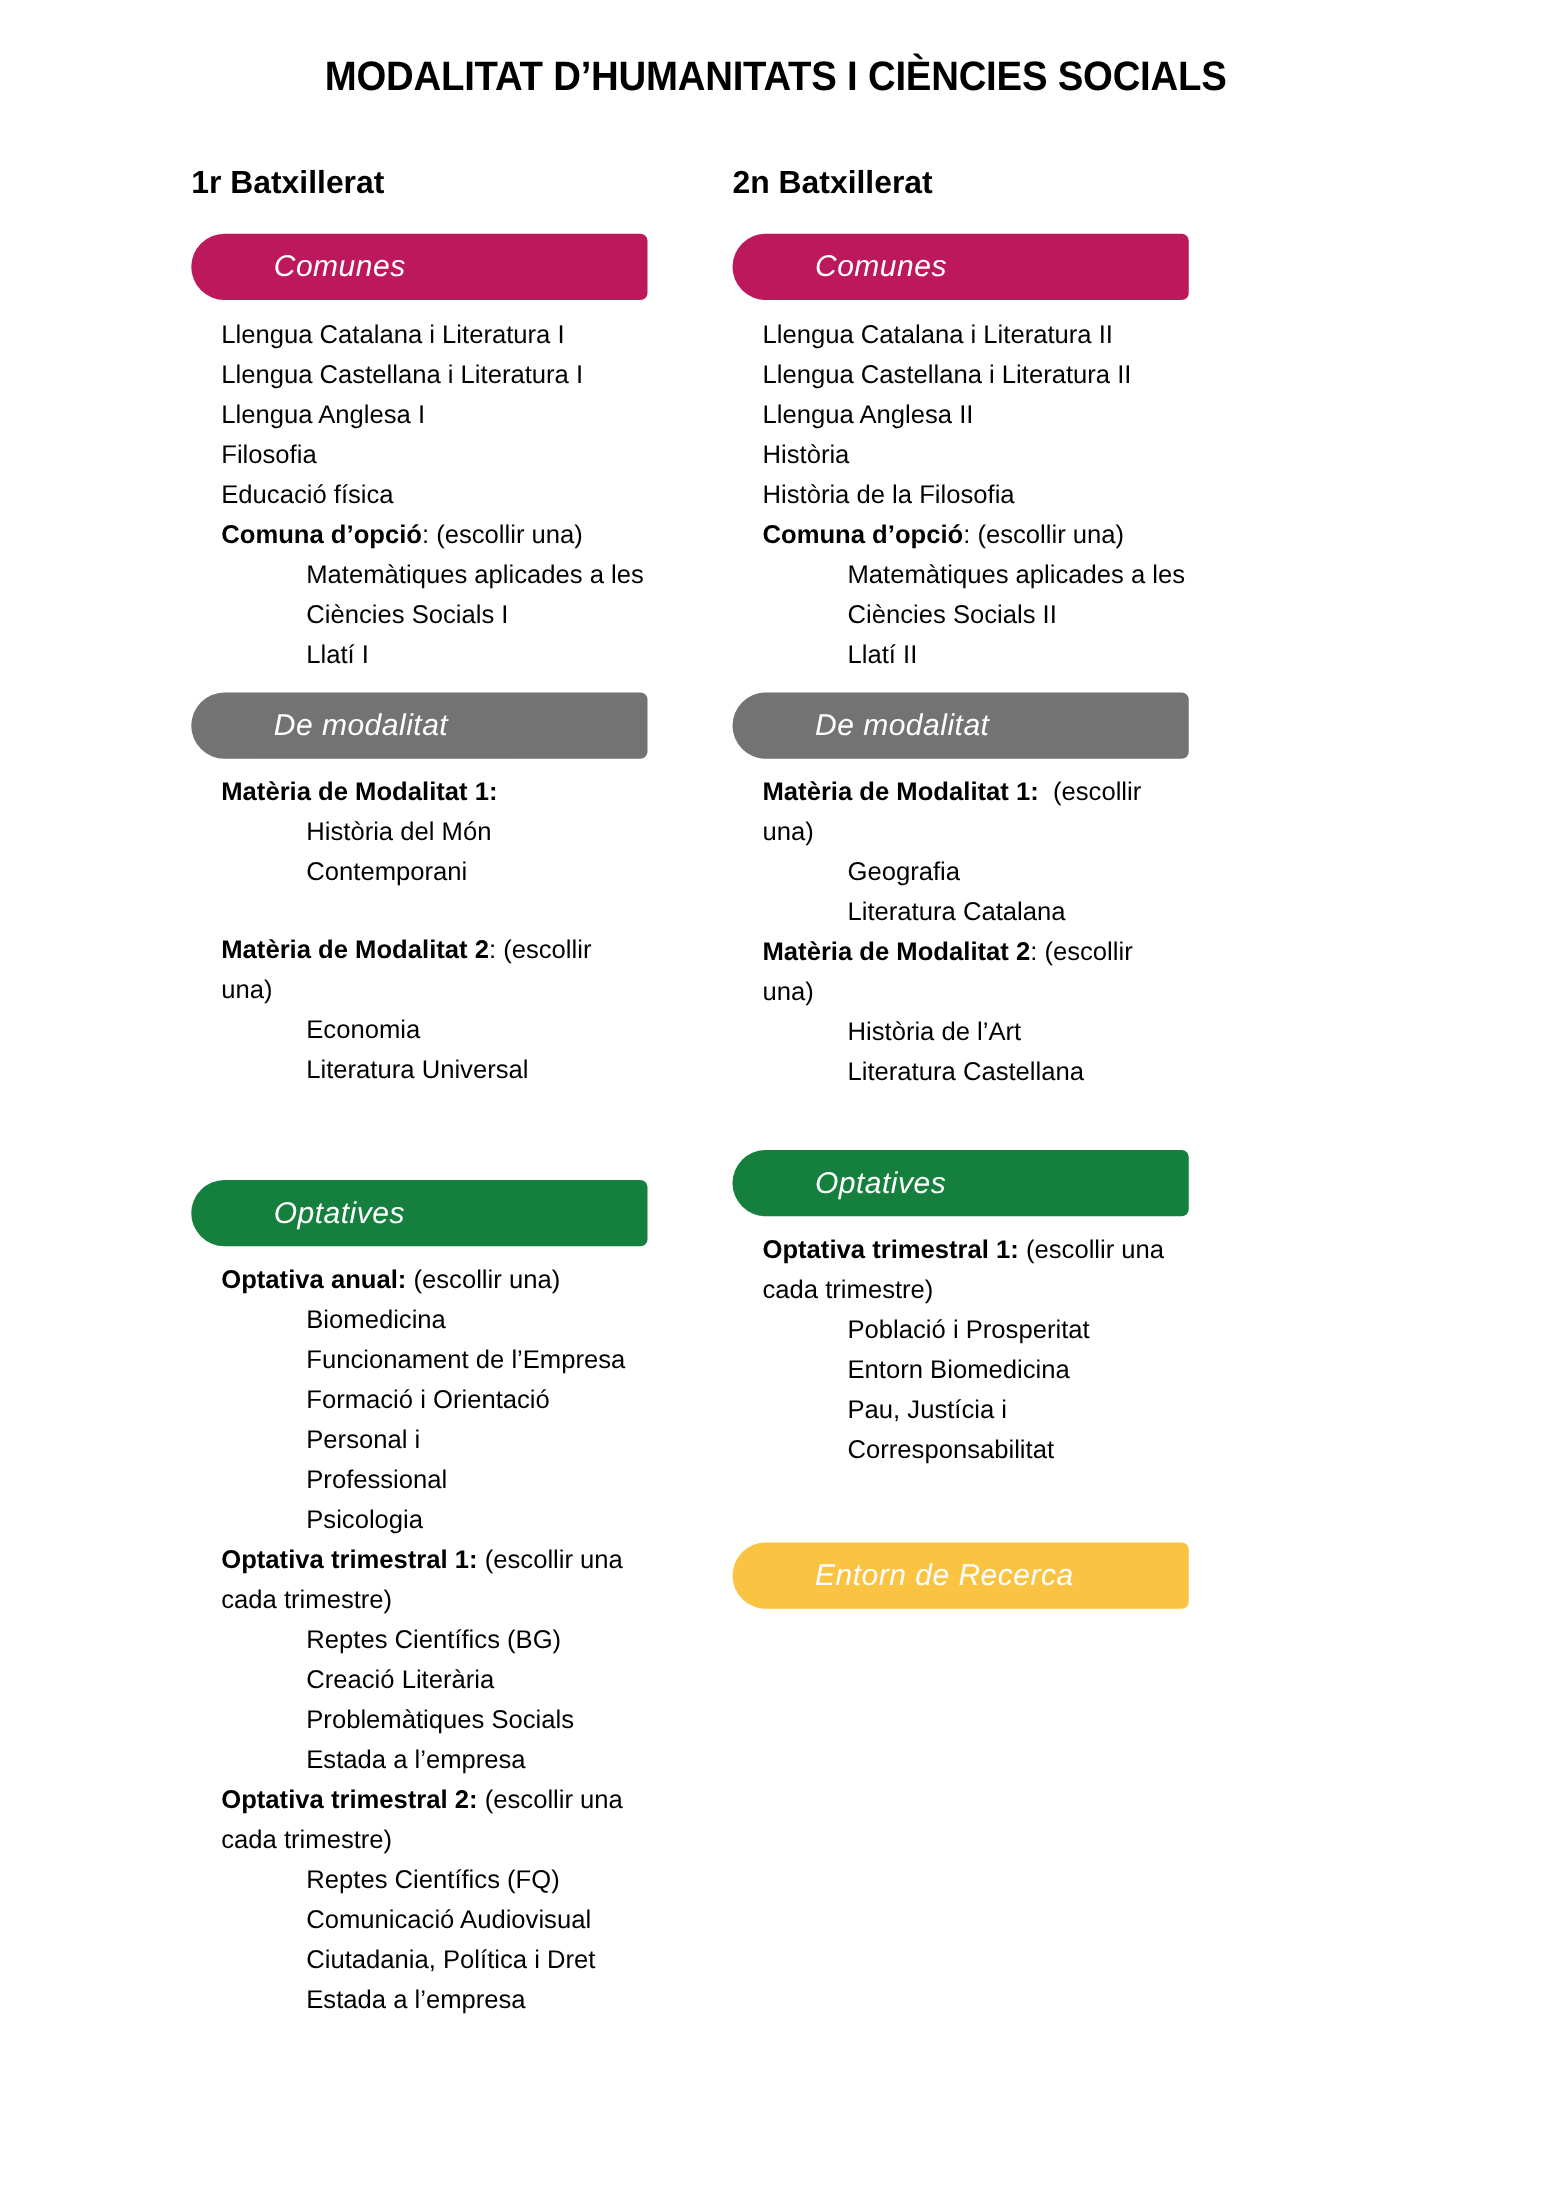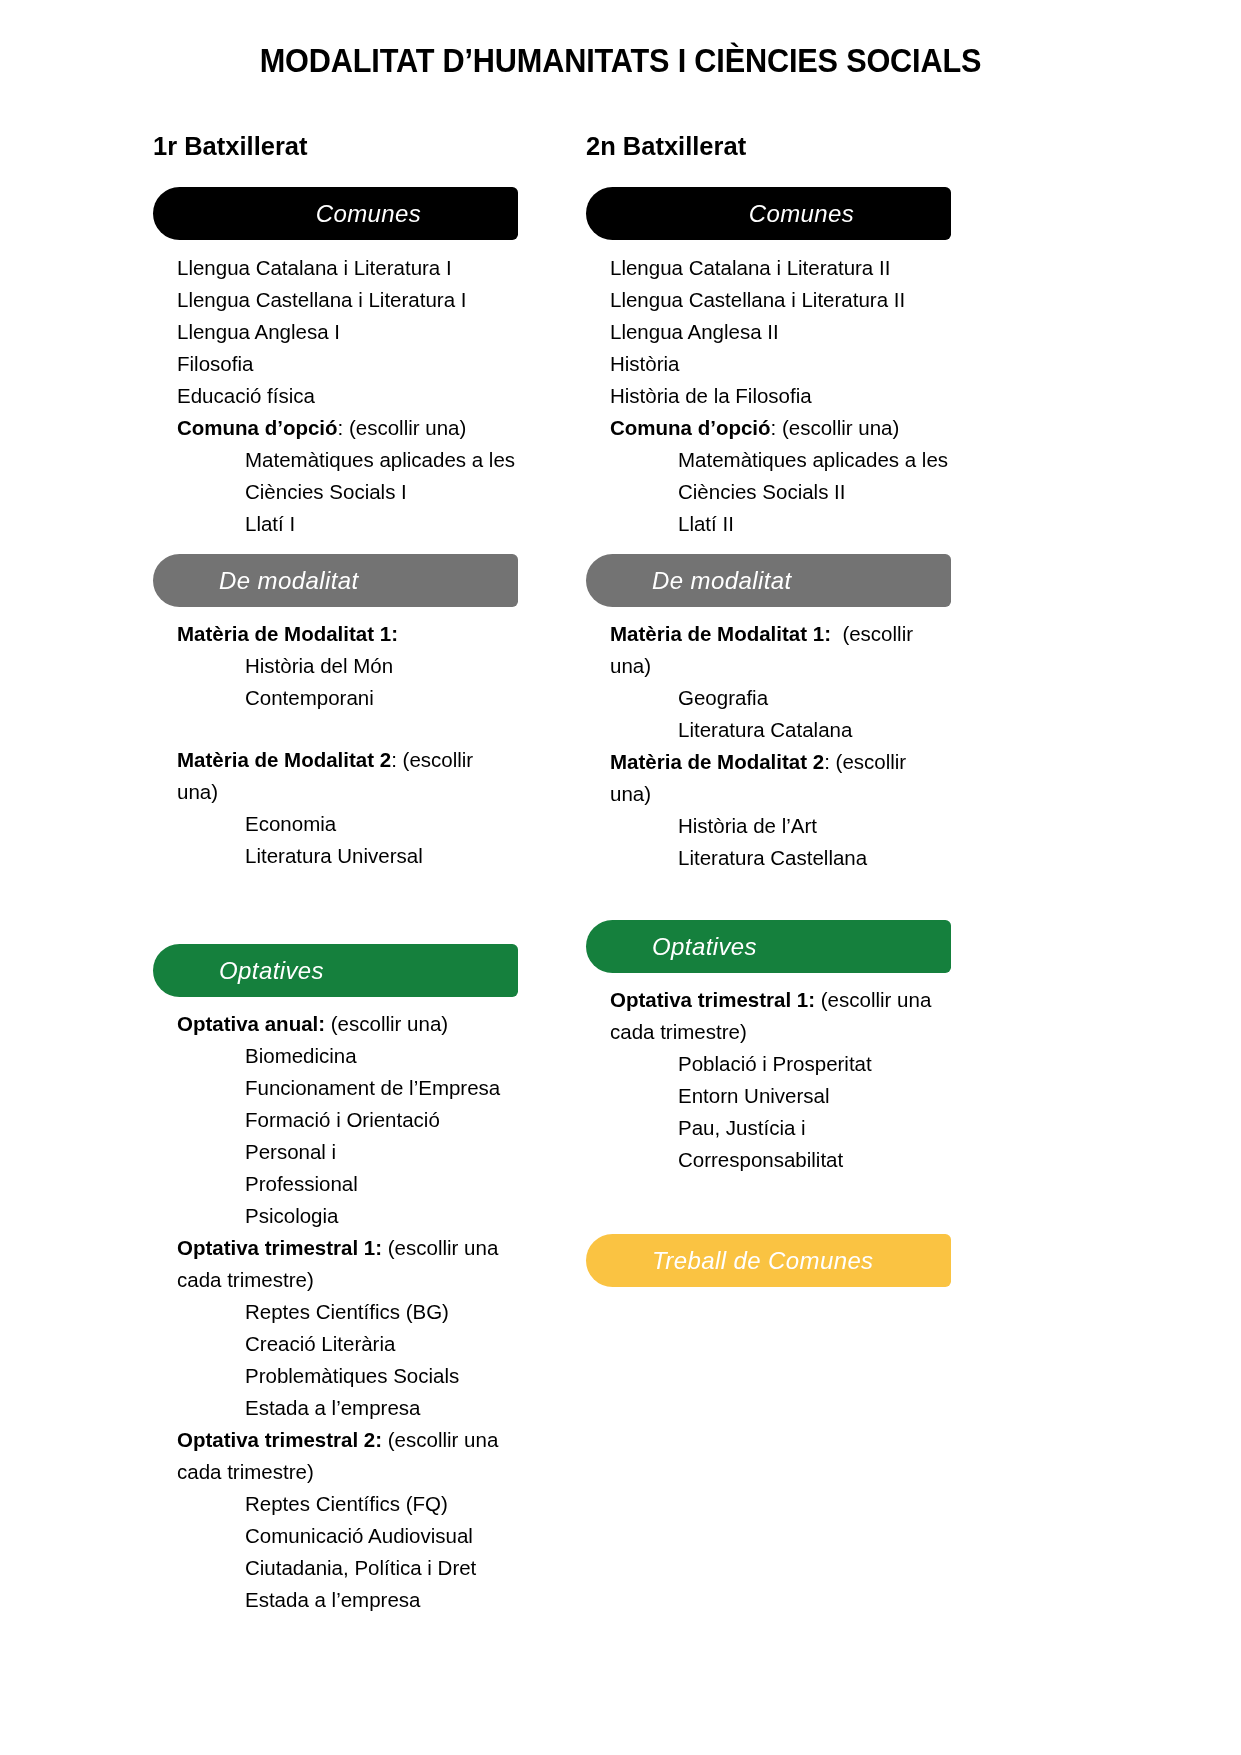--- a/index.html
+++ b/index.html
@@ -71,21 +71,21 @@
     padding-left: 66px;
     margin-bottom: 11px;
   }
   .banner-label {
     color: #ffffff;
     font-style: italic;
     font-size: 24px;
     letter-spacing: 0.4px;
     font-weight: 400;
   }
-  .banner.comunes    { background: #000000; justify-content: center; }
+  .banner.comunes    { background: #be185d; }
   .banner.modalitat  { background: #737373; }
   .banner.optatives  { background: #15803d; }
   .banner.recerca    { background: #fac342; }
 
   .banner.comunes    { margin-bottom: 12px; }
 
   
   .line {
     font-size: 20.5px;
     line-height: 32px;
@@ -206,25 +206,25 @@
 
       <div class="spacer-lg"></div>
 
       <div class="banner optatives">
         <span class="banner-label">Optatives</span>
       </div>
       <div class="block">
         <div class="line"><span class="b">Optativa trimestral 1:</span><span> (escollir una</span></div>
         <div class="line">cada trimestre)</div>
         <div class="line indent">Població i Prosperitat</div>
-        <div class="line indent">Entorn Universal</div>
+        <div class="line indent">Entorn Biomedicina</div>
         <div class="line indent">Pau, Justícia i Corresponsabilitat</div>
       </div>
 
       <div class="spacer-xl"></div>
 
       <div class="banner recerca">
-        <span class="banner-label">Treball de Comunes</span>
+        <span class="banner-label">Entorn de Recerca</span>
       </div>
     </div>
 
   </div>
 </div>
 
 </body></html>

